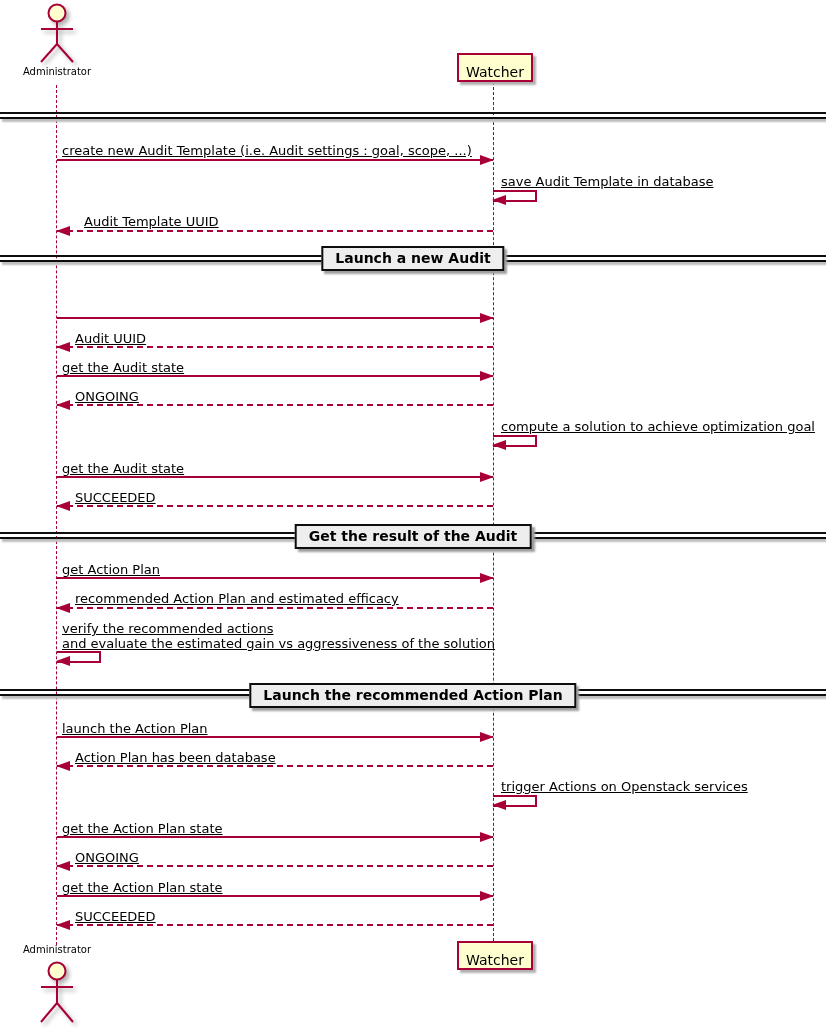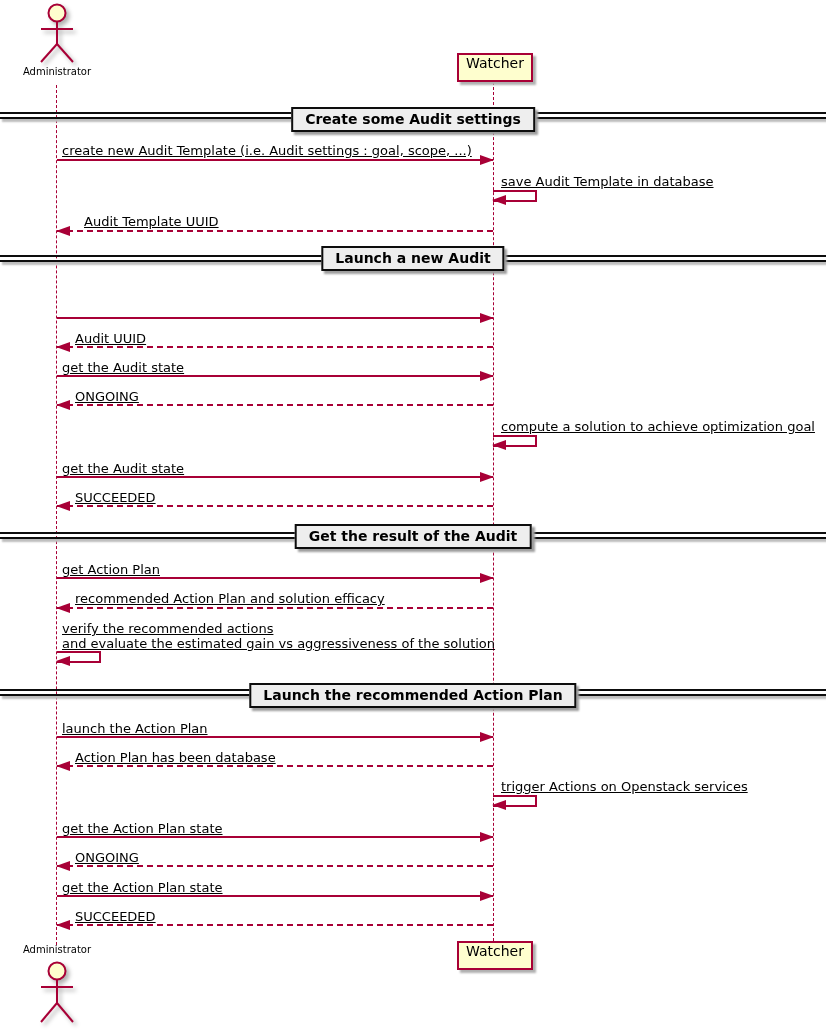--- a/index.html
+++ b/index.html
@@ -11,21 +11,21 @@
   html,body{margin:0;padding:0;background:#ffffff;}
   .diagram{
     position:relative;width:826px;height:1030px;background:#ffffff;overflow:hidden;
     font-family:"DejaVu Sans", sans-serif;color:var(--ink);
   }
   .lifeline{position:absolute;width:0;border-left:1px dashed var(--accent);}
   .actor-figure{position:absolute;filter:drop-shadow(3px 3px 2px #b0b0b0);}
   .actor-label{position:absolute;transform:translateX(-50%);font-size:10px;white-space:nowrap;}
   .participant-box{
     position:absolute;background:var(--fill);border:2px solid var(--accent);
-    box-shadow:3px 3px 2px #b0b0b0;display:flex;align-items:flex-start;justify-content:center;
+    box-shadow:3px 3px 2px #b0b0b0;display:flex;align-items:flex-end;justify-content:center;
     font-size:14px;
   }
   .divider-rule{
     position:absolute;left:0;width:826px;height:3px;
     border-top:2px solid #0d0d0d;border-bottom:2px solid #0d0d0d;
     box-shadow:2px 3px 2px #bdbdbd;
   }
   .divider-box{
     position:absolute;left:50%;transform:translateX(-50%);
     background:var(--divfill);border:2px solid #0d0d0d;
@@ -61,23 +61,20 @@
       <line x1="24" y1="42" x2="40" y2="60" stroke="#A80036" stroke-width="2"></line>
     </svg>
   </div>
   <div class="actor-label" style="left:57px;top:66px">Administrator</div>
 
   <div class="participant-box" style="left:457px;top:53px;width:72px;height:25px">
     <span>Watcher</span>
   </div>
 
   <div class="divider-rule" style="top:112px"></div>
-  <div class="divider-box" style="top:107px">
-    <span>Create some Audit settings</span>
-  </div>
 
   <div class="mlabel" style="left:62px;top:143px">create new Audit Template (i.e. Audit settings : goal, scope, ...)</div>
   <div class="arrow-r" style="top:159px">
       <span class="head-r"></span>
     </div>
 
   <div class="mlabel" style="left:501px;top:174px">save Audit Template in database</div>
   <div class="self-loop" style="left:493px;top:190px">
       <span class="head-l"></span>
     </div>
@@ -129,21 +126,21 @@
   <div class="divider-rule" style="top:532px"></div>
   <div class="divider-box" style="top:524px">
     <span>Get the result of the Audit</span>
   </div>
 
   <div class="mlabel" style="left:62px;top:562px">get Action Plan</div>
   <div class="arrow-r" style="top:577px">
       <span class="head-r"></span>
     </div>
 
-  <div class="mlabel" style="left:75px;top:591px">recommended Action Plan and solution efficacy</div>
+  <div class="mlabel" style="left:75px;top:591px">recommended Action Plan and estimated efficacy</div>
   <div class="arrow-l" style="top:607px">
       <span class="head-l"></span>
     </div>
 
   <div class="mlabel" style="left:62px;top:621px">verify the recommended actions
 and evaluate the estimated gain vs aggressiveness of the solution</div>
   <div class="self-loop" style="left:57px;top:651px">
       <span class="head-l"></span>
     </div>
 

